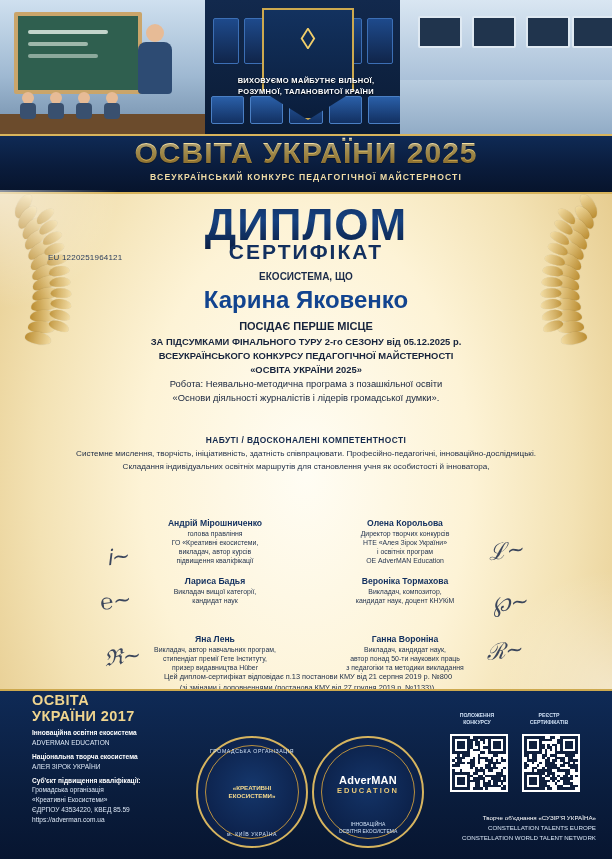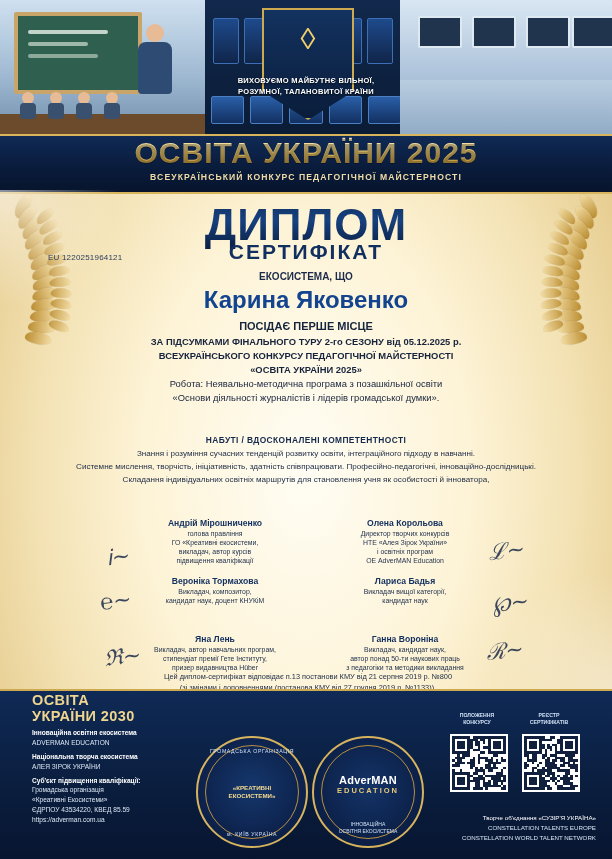--- a/index.html
+++ b/index.html
@@ -342,41 +342,40 @@
       <b>ПЕРШЕ МІСЦЕ</b></div>
     <div>ЗА ПІДСУМКАМИ ФІНАЛЬНОГО ТУРУ 2-го СЕЗОНУ від 05.12.2025 р.</div>
     <div>ВСЕУКРАЇНСЬКОГО КОНКУРСУ ПЕДАГОГІЧНОЇ МАЙСТЕРНОСТІ</div>
     <div>«ОСВІТА УКРАЇНИ 2025»</div>
     <div class="reg">Робота: Неявально-методична програма з позашкільної освіти</div>
     <div class="reg">«Основи діяльності журналістів і лідерів громадської думки».</div>
   </div>
 
   <div class="comp-head">НАБУТІ / ВДОСКОНАЛЕНІ КОМПЕТЕНТНОСТІ</div>
   <div class="comp-body" id="compBody">
-      <div>Знання і розуміння сучасних тенденцій розвитку освіти, інтеграційного підходу в навчанні.</div>
       <div>Системне мислення, творчість, ініціативність, здатність співпрацювати. Професійно-педагогічні, інноваційно-дослідницькі.</div>
       <div>Складання індивідуальних освітніх маршрутів для становлення учня як особистості й інноватора,</div>
     </div>
 
   <div class="jury" id="juryGrid">
       <div class="jmember">
         <div class="jn">Андрій Мірошниченко</div>
         <div class="jd">голова правління<br>ГО «Креативні екосистеми,<br>викладач, автор курсів<br>підвищення кваліфікації</div>
       </div>
       <div class="jmember">
         <div class="jn">Олена Корольова</div>
         <div class="jd">Директор творчих конкурсів<br>НТЕ «Алея Зірок України»<br>і освітніх програм<br>ОЕ AdverMAN Education</div>
       </div>
       <div class="jmember">
+        <div class="jn">Лариса Бадья</div>
+        <div class="jd">Викладач вищої категорії,<br>кандидат наук</div>
+      </div>
+      <div class="jmember">
         <div class="jn">Вероніка Тормахова</div>
         <div class="jd">Викладач, композитор,<br>кандидат наук, доцент КНУКіМ</div>
-      </div>
-      <div class="jmember">
-        <div class="jn">Лариса Бадья</div>
-        <div class="jd">Викладач вищої категорії,<br>кандидат наук</div>
       </div>
       <div class="jmember">
         <div class="jn">Яна Лень</div>
         <div class="jd">Викладач, автор навчальних програм,<br>стипендіат премії Гете Інституту,<br>призер видавництва Hüber</div>
       </div>
       <div class="jmember">
         <div class="jn">Ганна Вороніна</div>
         <div class="jd">Викладач, кандидат наук,<br>автор понад 50-ти наукових праць<br>з педагогіки та методики викладання</div>
       </div>
     </div>
@@ -390,21 +389,21 @@
 
   <div class="legal">
     <div>Цей диплом-сертифікат відповідає п.13 постанови КМУ від 21 серпня 2019 р. №800</div>
     <div>(зі змінами і доповненнями (постанова КМУ від 27 грудня 2019 р. №1133)).</div>
   </div>
 
   <div class="footer"></div>
 
   <div class="f-logo">
     <div class="t1">ОСВІТА</div>
-    <div class="t2">УКРАЇНИ 2030</div>
+    <div class="t2">УКРАЇНИ 2017</div>
   </div>
   <div class="f-text" id="footerBlocks">
       <div><span class="hdr">Інноваційна освітня екосистема</span><br><span>ADVERMAN EDUCATION</span><br><span class="sp"></span></div>
       <div><span class="hdr">Національна творча екосистема</span><br><span>АЛЕЯ ЗІРОК УКРАЇНИ</span><br><span class="sp"></span></div>
       <div><span class="hdr">Суб'єкт підвищення кваліфікації:</span><br><span>Громадська організація</span><br><span>«Креативні Екосистеми»</span><br><span>ЄДРПОУ 43534220, КВЕД 85.59</span><br><span>https://adverman.com.ua</span><br><span class="sp"></span></div>
     </div>
 
   <div class="seal">
     <div class="ring"></div>
     <div class="arcTop">ГРОМАДСЬКА ОРГАНІЗАЦІЯ</div>

